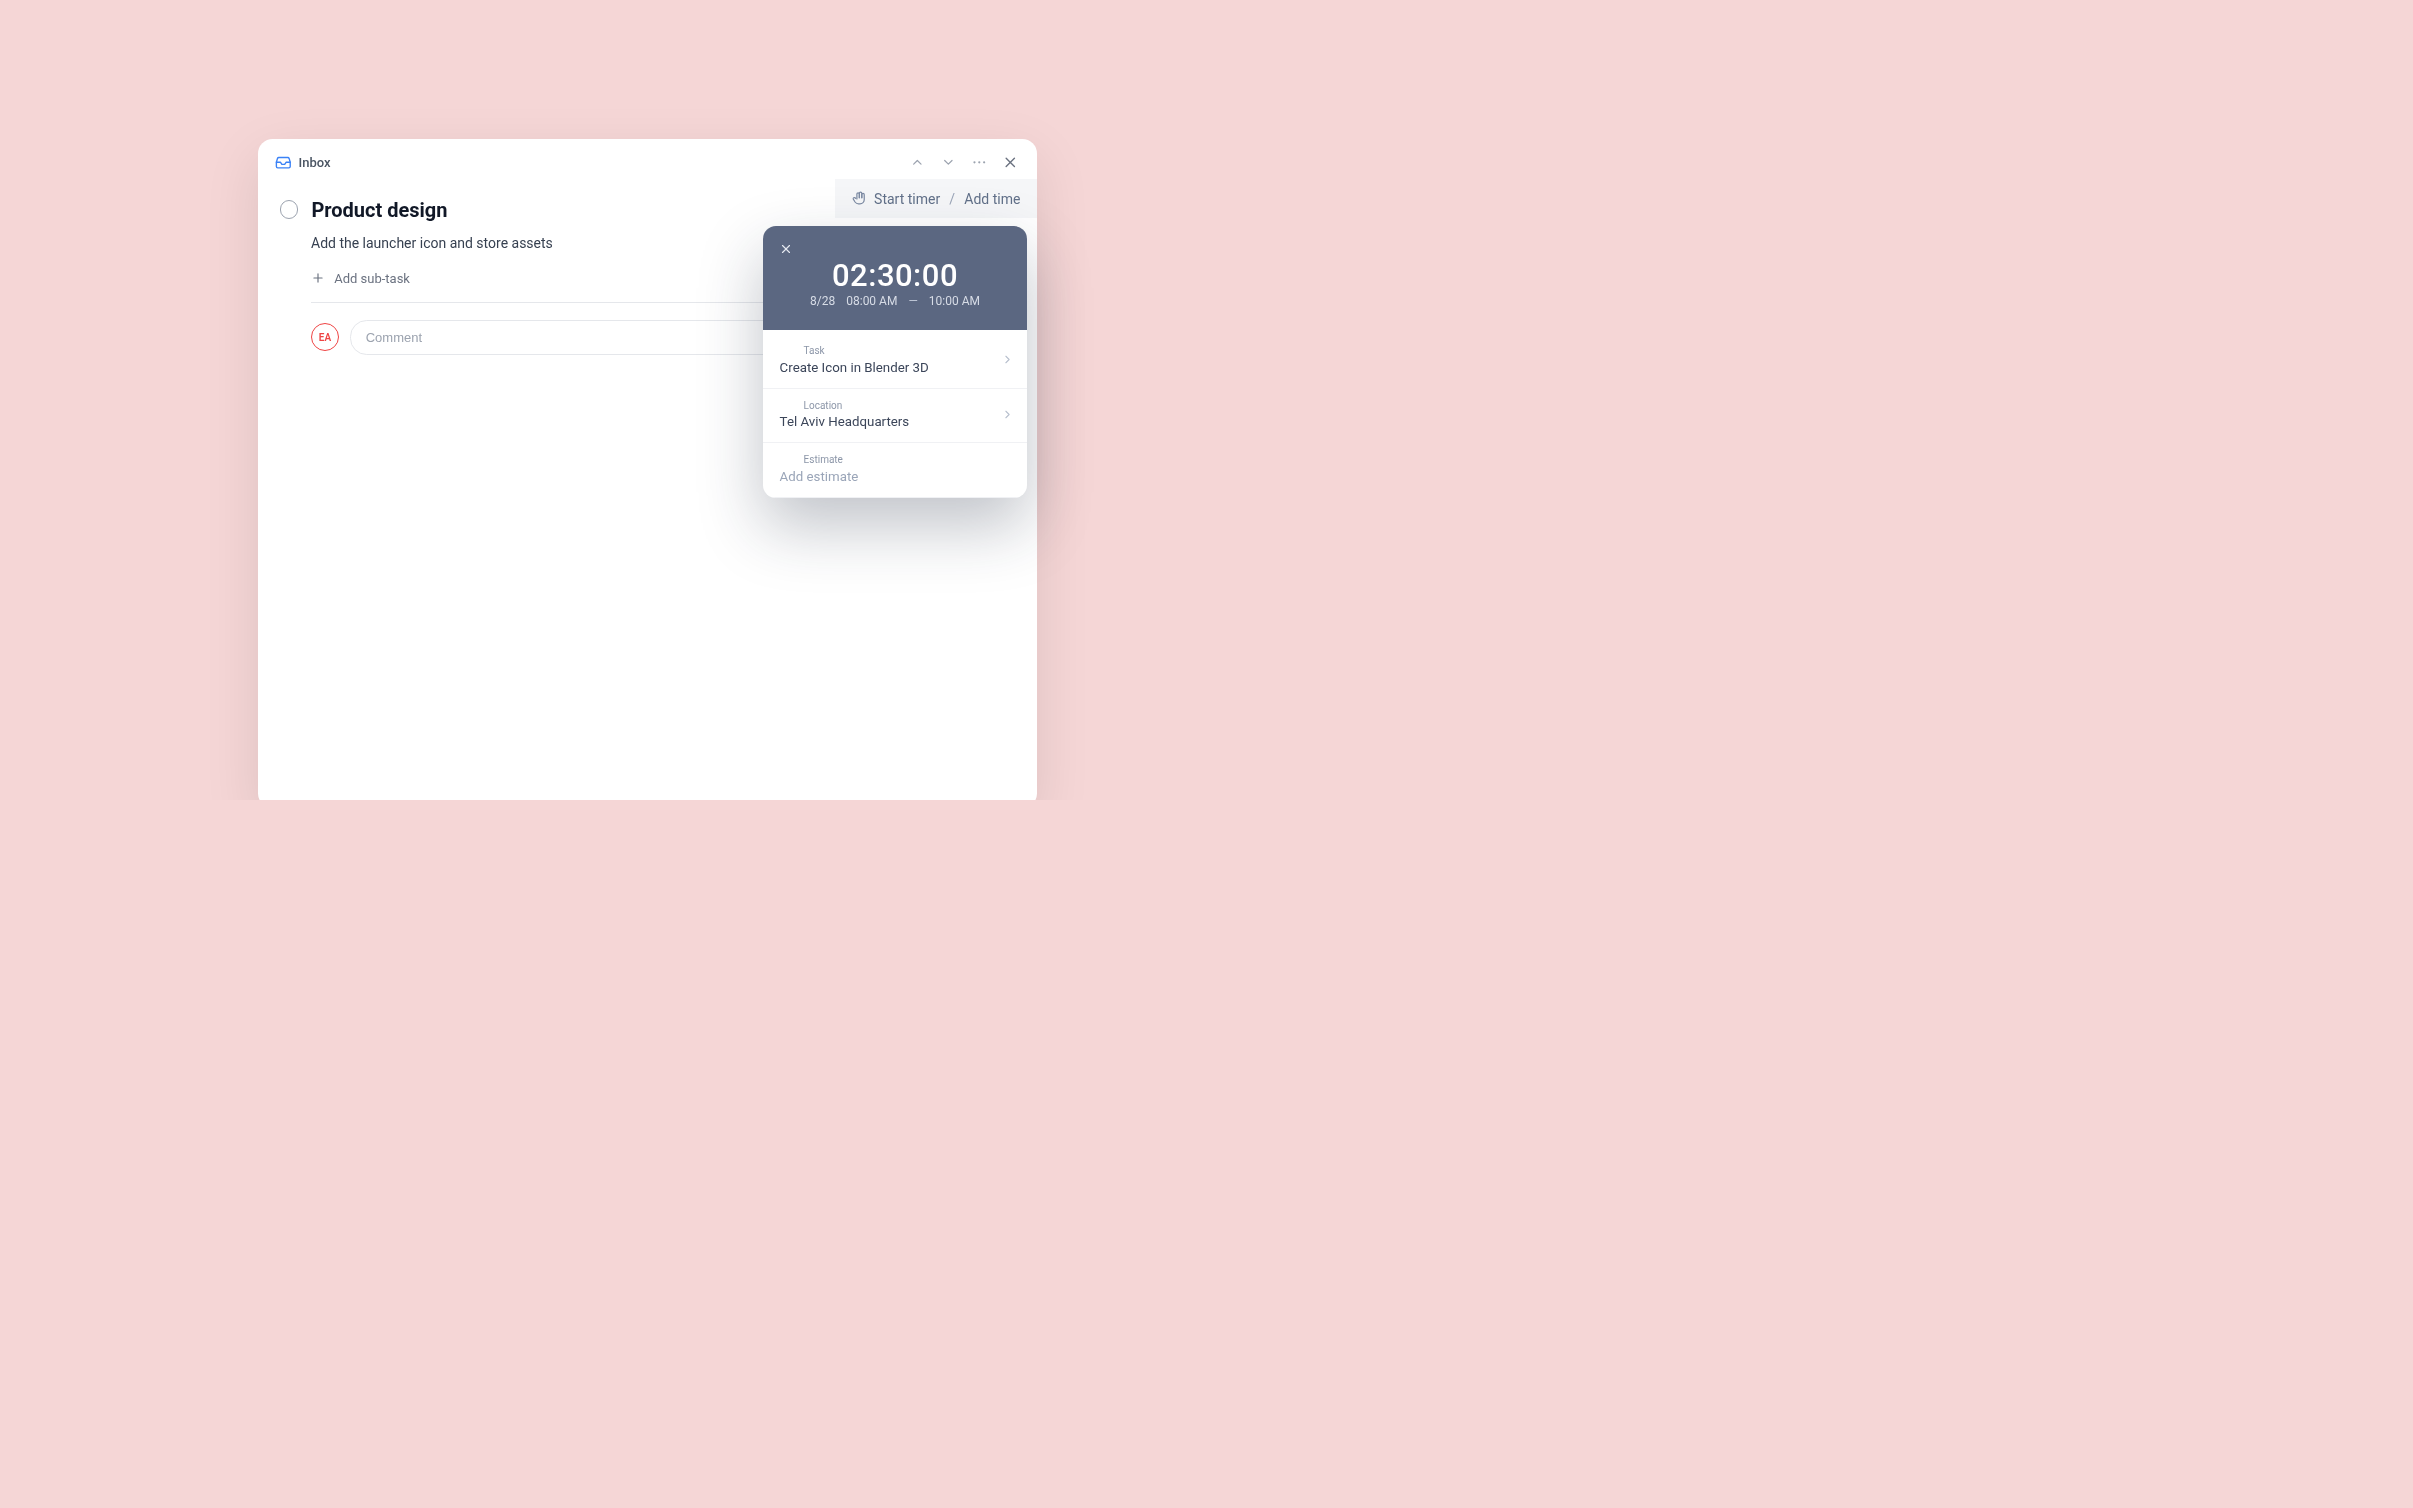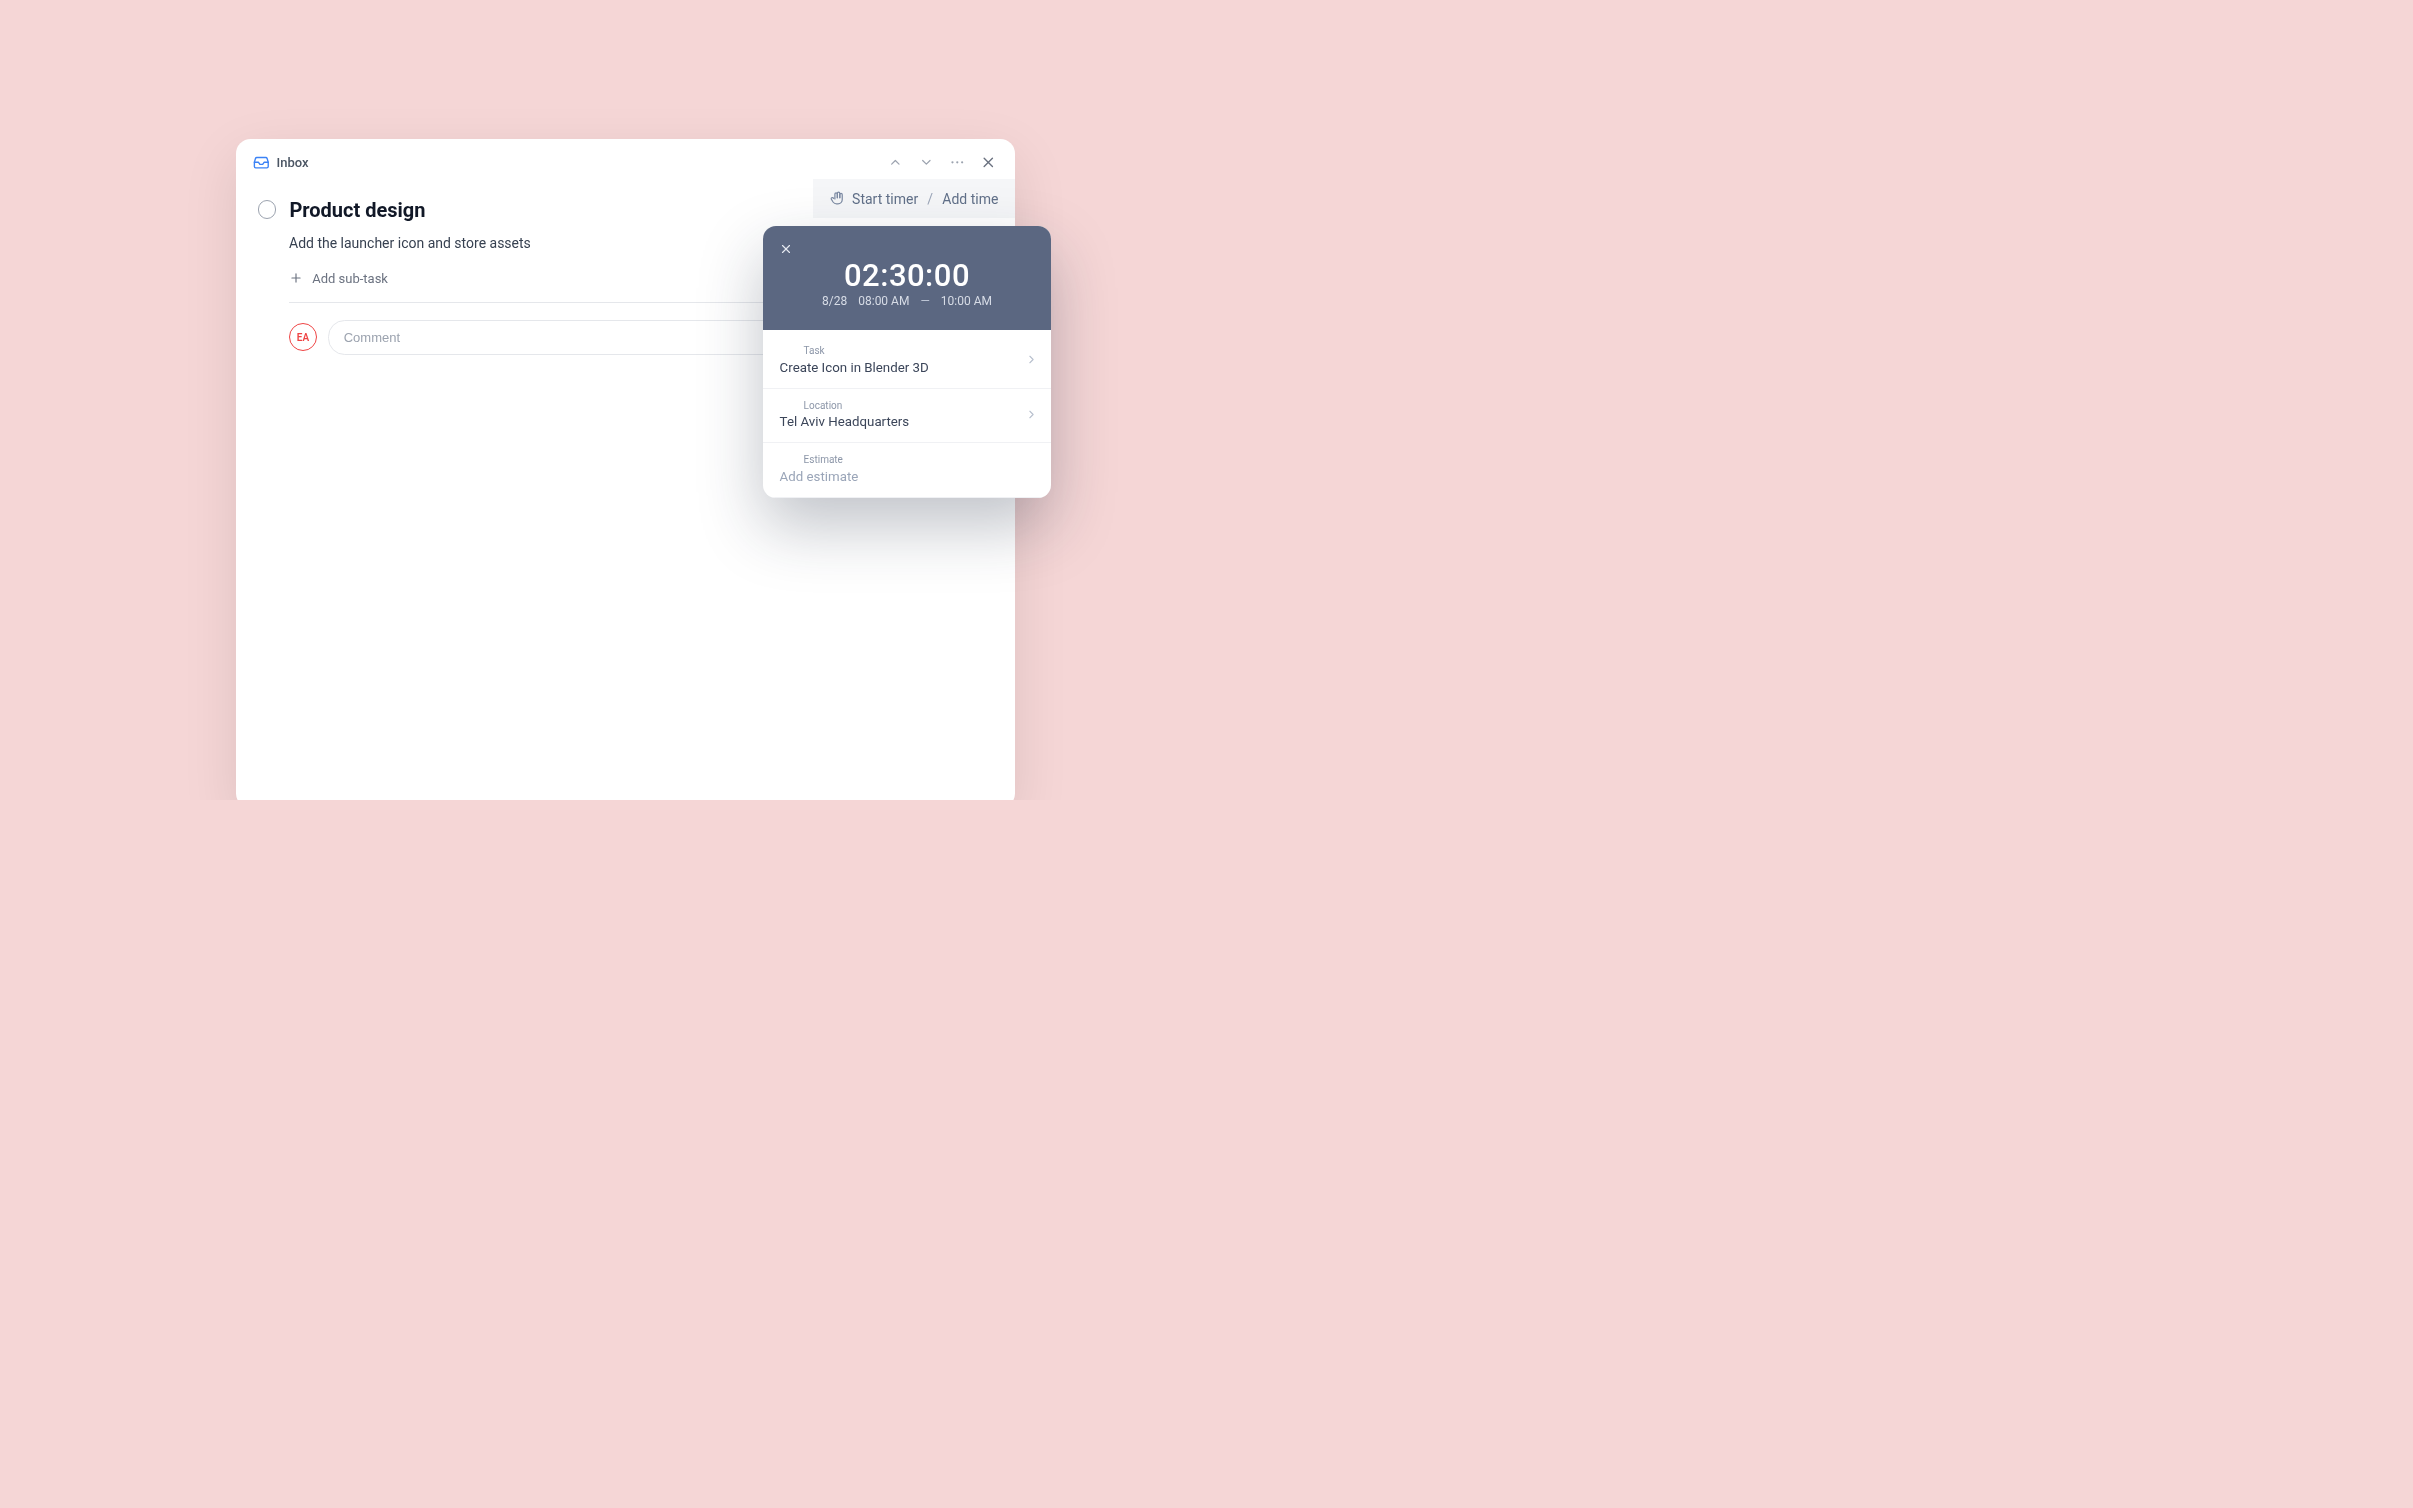--- a/index.html
+++ b/index.html
@@ -16,21 +16,21 @@
     position: relative;
   }
   .stage {
     position: absolute;
     inset: 0;
   }
 
   
   .task-card {
     position: absolute;
-    left: 236px;
+    left: 258px;
     top: 139px;
     width: 779px;
     height: 669px;
     background: #fff;
     border-radius: 14.7px;
     box-shadow: 0 18.4px 55px rgba(0,0,0,0.10);
     overflow: hidden;
   }
   .task-header {
     display: flex;
@@ -170,21 +170,21 @@
     align-items: center;
   }
   .timer-bar .sep { color: #9AA5B8; padding: 0 1.8px; }
   .timer-bar a { cursor: pointer; }
 
   
   .panel {
     position: absolute;
     left: 763px;
     top: 226px;
-    width: 288px;
+    width: 264px;
     background: #fff;
     border-radius: 13px;
     box-shadow: 0 28px 64px rgba(30,40,60,0.28);
     overflow: hidden;
   }
   .panel-header {
     background: #5B6781;
     color: #fff;
     padding: 14.7px 16.6px 22px;
     position: relative;

